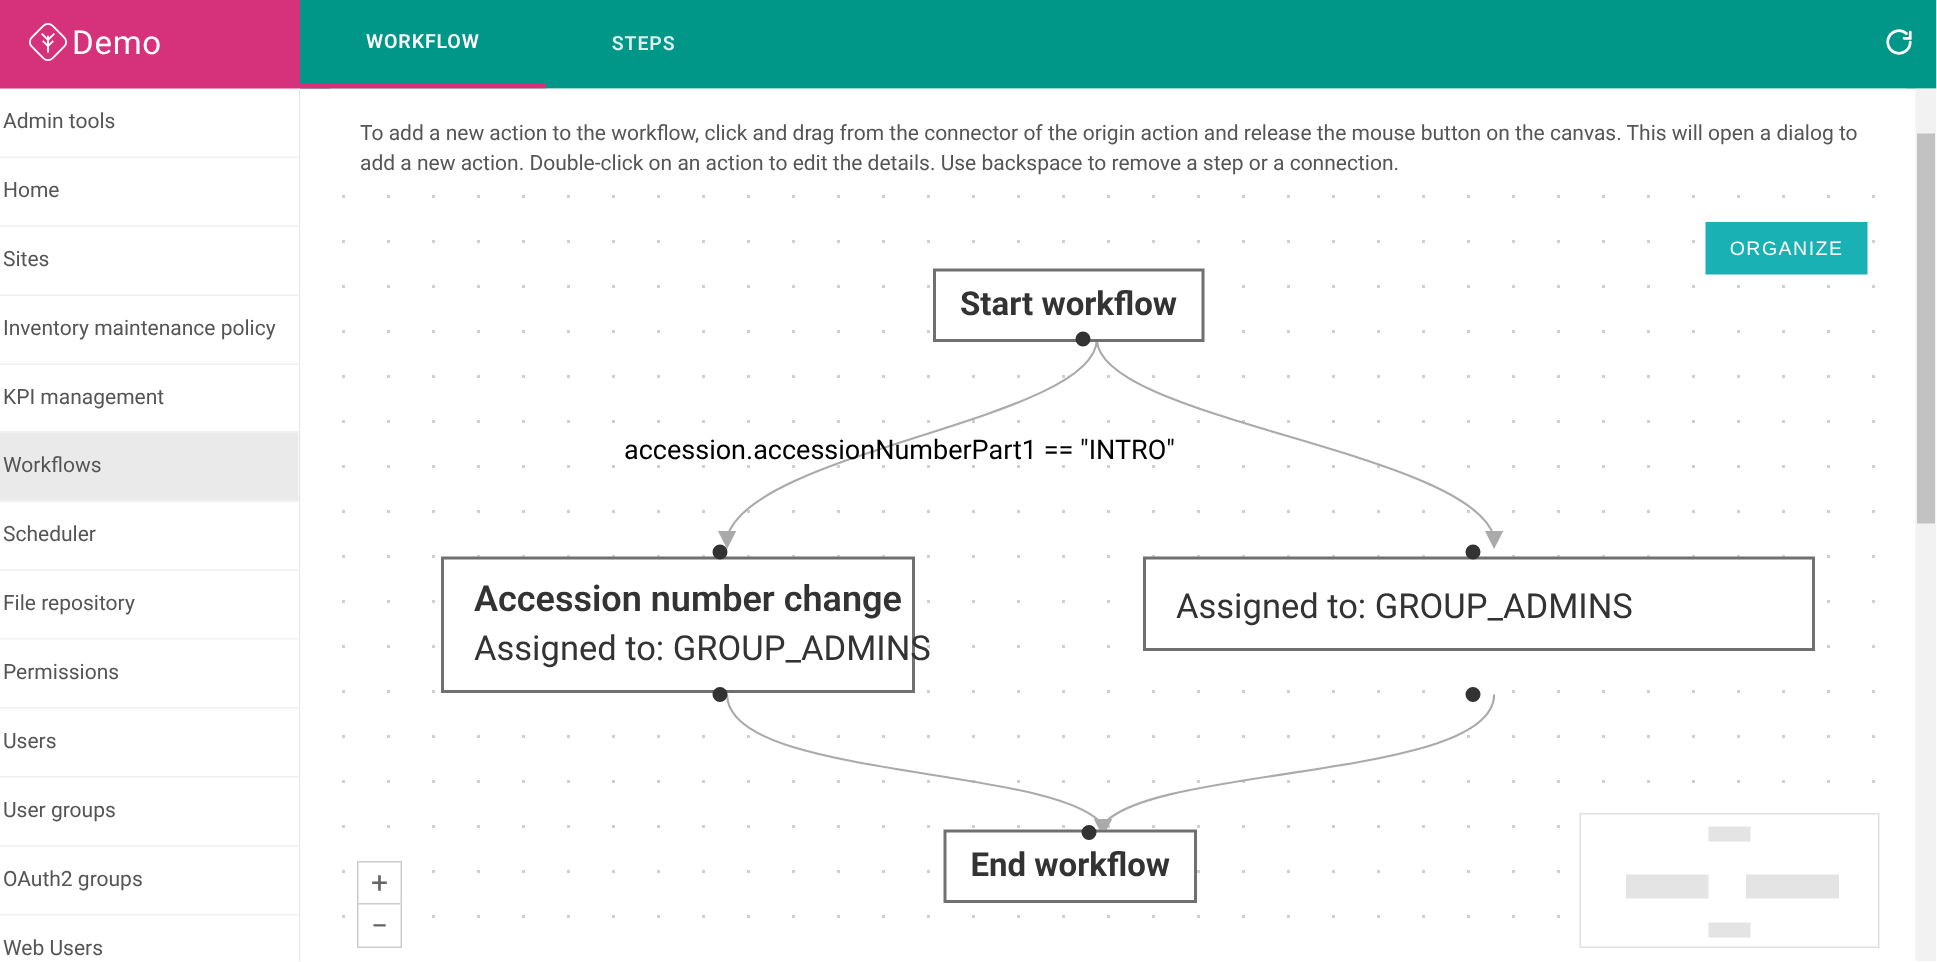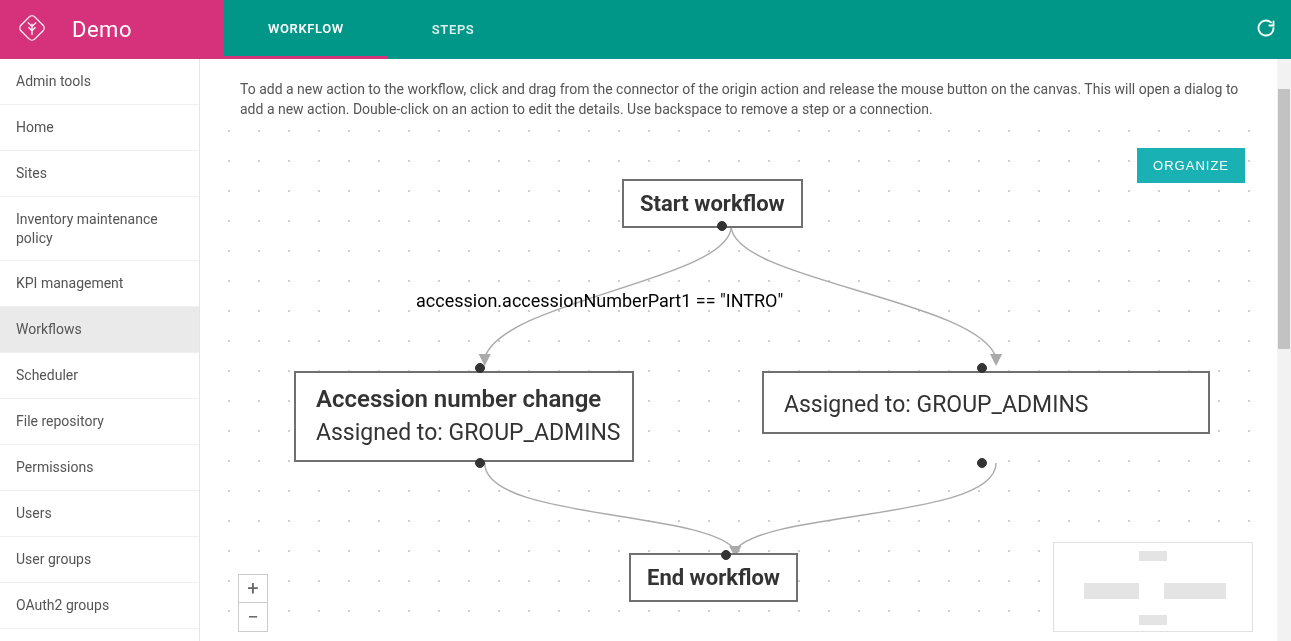--- a/index.html
+++ b/index.html
@@ -1,36 +1,36 @@
 <!DOCTYPE html>
 <html><head>
   <meta charset="utf-8">
   <style>
     * { margin: 0; padding: 0; box-sizing: border-box; }
     body { font-family: -apple-system, BlinkMacSystemFont, "Segoe UI", Roboto, Helvetica, Arial, sans-serif; width: 1291px; height: 641px; overflow: hidden; background: #fff; color: #333; }
 
     .top-strip { display: flex; height: 59px; }
-    .brand { width: 224px; height: 59px; background: #d6317b; display: flex; align-items: center; padding-left: 18px; gap: 26px; }
+    .brand { width: 200px; height: 59px; background: #d6317b; display: flex; align-items: center; padding-left: 18px; gap: 2px; }
     .brand svg { width: 28px; height: 28px; }
     .brand-text { color: #fff; font-size: 22px; font-weight: 400; letter-spacing: .5px; }
 
     .topbar { flex: 1; background: #009688; display: flex; align-items: stretch; }
     .tabs { display: flex; align-items: stretch; }
     .tab { display: flex; align-items: center; padding: 0 44px; color: rgba(255,255,255,.85); text-transform: uppercase; font-size: 13px; letter-spacing: .6px; font-weight: 600; cursor: pointer; }
     .tab.active { color: #ffffff; border-bottom: 3px solid #d6317b; }
     .topbar-spacer { flex: 1; }
     .refresh { width: 50px; display: flex; align-items: center; justify-content: center; cursor: pointer; }
     .refresh svg { width: 20px; height: 20px; }
 
     .layout { display: flex; height: calc(641px - 59px); }
     .sidebar { width: 200px; border-right: 1px solid #e5e5e5; overflow-y: auto; background: #fff; }
     .sidebar::-webkit-scrollbar { width: 14px; }
     .sidebar::-webkit-scrollbar-track { background: #f2f2f2; }
     .sidebar::-webkit-scrollbar-thumb { background: #c2c2c2; }
-    .side-item { padding: 13px 16px; font-size: 14px; color: #555; cursor: pointer; border-bottom: 1px solid #f0f0f0; line-height: 1.35; }
+    .side-item { padding: 13px 2px; font-size: 14px; color: #555; cursor: pointer; border-bottom: 1px solid #f0f0f0; line-height: 1.35; }
     .side-item.active { background: #eaeaea; }
 
     .content { flex: 1; position: relative; overflow: hidden; }
     .content-inner { position: absolute; left: 20px; right: 20px; top: 0; bottom: 0; background: #fff; }
     .hint { padding: 20px 20px 10px 20px; font-size: 14px; color: #555; line-height: 1.45; }
 
     .canvas-wrap { position: relative; height: calc(100% - 72px); margin: 0 6px 10px 6px; overflow: hidden; }
     .canvas-dots { position: absolute; inset: 0;
       background-image: radial-gradient(circle, #cfcfcf 1px, transparent 1.2px);
       background-size: 30px 30px;
@@ -142,21 +142,21 @@
         <div class="port" style="left:254px;top:333px"></div>
         <div class="port" style="left:756px;top:333px"></div>
         <div class="port" style="left:500px;top:425px"></div>
 
         <div class="node" style="left:396px;top:49px;">
           <span>Start workflow</span>
         </div>
 
         <div class="edge-label" style="left:188px;top:160px">accession.accessionNumberPart1 == "INTRO"</div>
 
-        <div class="node step" style="left:68px;top:241px;width:340px">
+        <div class="node step" style="left:68px;top:241px;width:316px">
           <div class="label">Accession number change</div>
           <div class="assigned"><span>Assigned to: </span><span>GROUP_ADMINS</span></div>
         </div>
 
         <div class="node step" style="left:536px;top:241px;width:448px">
           <div class="assigned"><span>Assigned to: </span><span>GROUP_ADMINS</span></div>
         </div>
 
         <div class="node" style="left:403px;top:423px;">
           <span>End workflow</span>

